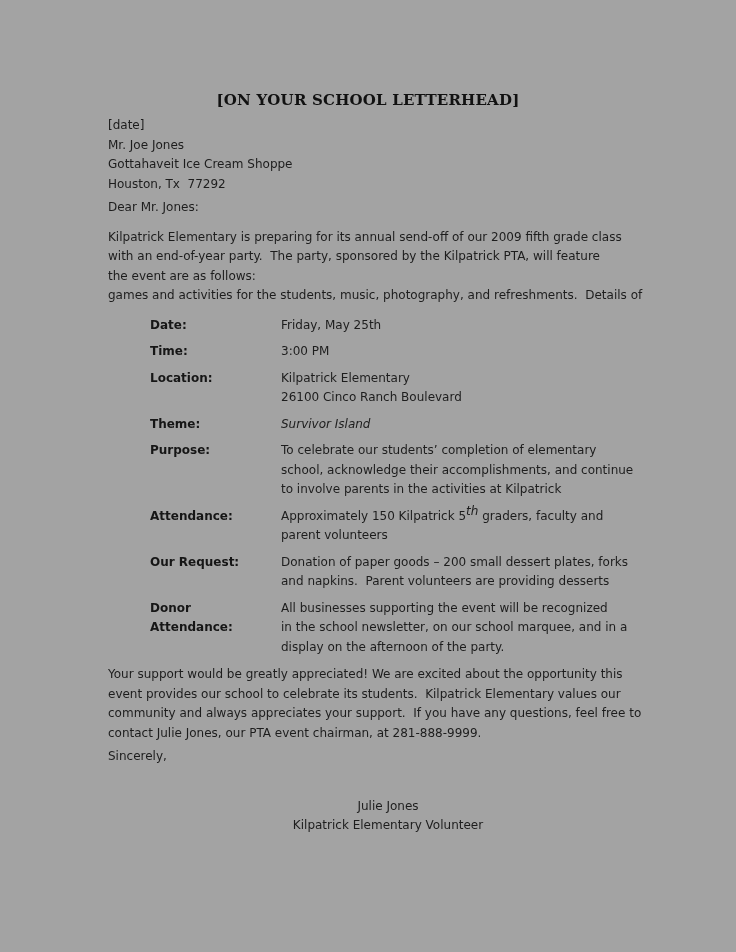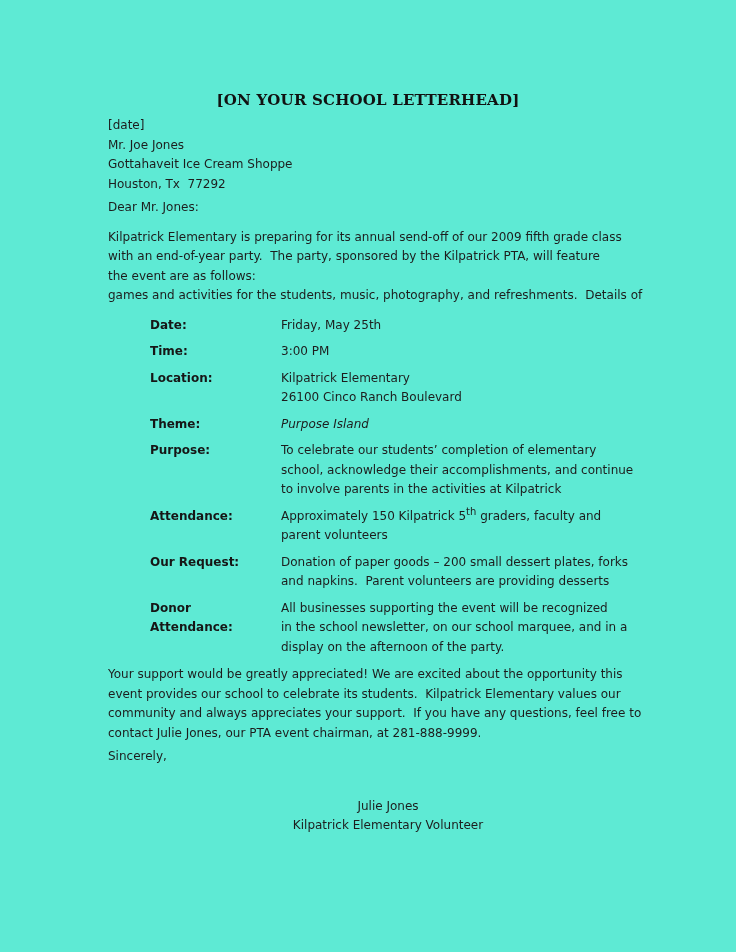--- a/index.html
+++ b/index.html
@@ -1,20 +1,20 @@
 <!DOCTYPE html>
 <html><head>
 <meta charset="utf-8">
 <style>
   html, body { margin: 0; padding: 0; background: #ffffff; }
   .page {
     position: relative;
     width: 736px;
     height: 952px;
-    background: #5eead4;
+    background: #a3a3a3;
     overflow: hidden;
     font-family: "DejaVu Sans", sans-serif;
     font-size: 12px;
     line-height: 19.5px;
     color: #1d1d1d;
   }
   .letterhead {
     position: absolute;
     left: 0; right: 0; top: 91px;
     text-align: center;
@@ -32,21 +32,21 @@
   }
   .ln { white-space: pre; }
   .recipient   { }
   .salutation  { margin-top: 4px; }
   .intro       { margin-top: 10px; }
   .details     { margin-top: 10px; padding-left: 42px; }
   .detail-row  { display: flex; margin-bottom: 7px; }
   .detail-label{ width: 131px; flex: 0 0 131px; font-weight: bold; color: #161616; }
   .detail-value{ flex: 1 1 auto; }
   .italic      { font-style: italic; }
-  sup.ord      { font-size: 10px; line-height: 0; vertical-align: super; }
+  sup.ord      { font-size: 12px; line-height: 0; vertical-align: super; font-style: italic; }
   .closing     { margin-top: 8px; }
   .valediction { margin-top: 4px; }
   .signature   { margin-top: 30px; text-align: center; }
 </style>
 </head>
 <body>
 
 <div class="page">
 
   <div class="letterhead">[ON YOUR SCHOOL LETTERHEAD]</div>
@@ -85,21 +85,21 @@
       <div class="detail-row">
         <div class="detail-label ln">Location:</div>
         <div class="detail-value">
           <div class="ln">Kilpatrick Elementary</div>
           <div class="ln">26100 Cinco Ranch Boulevard</div>
         </div>
       </div>
 
       <div class="detail-row">
         <div class="detail-label ln">Theme:</div>
-        <div class="detail-value ln italic">Purpose Island</div>
+        <div class="detail-value ln italic">Survivor Island</div>
       </div>
 
       <div class="detail-row">
         <div class="detail-label ln">Purpose:</div>
         <div class="detail-value">
           <div class="ln">To celebrate our students’ completion of elementary</div>
           <div class="ln">school, acknowledge their accomplishments, and continue</div>
           <div class="ln">to involve parents in the activities at Kilpatrick</div>
         </div>
       </div>

